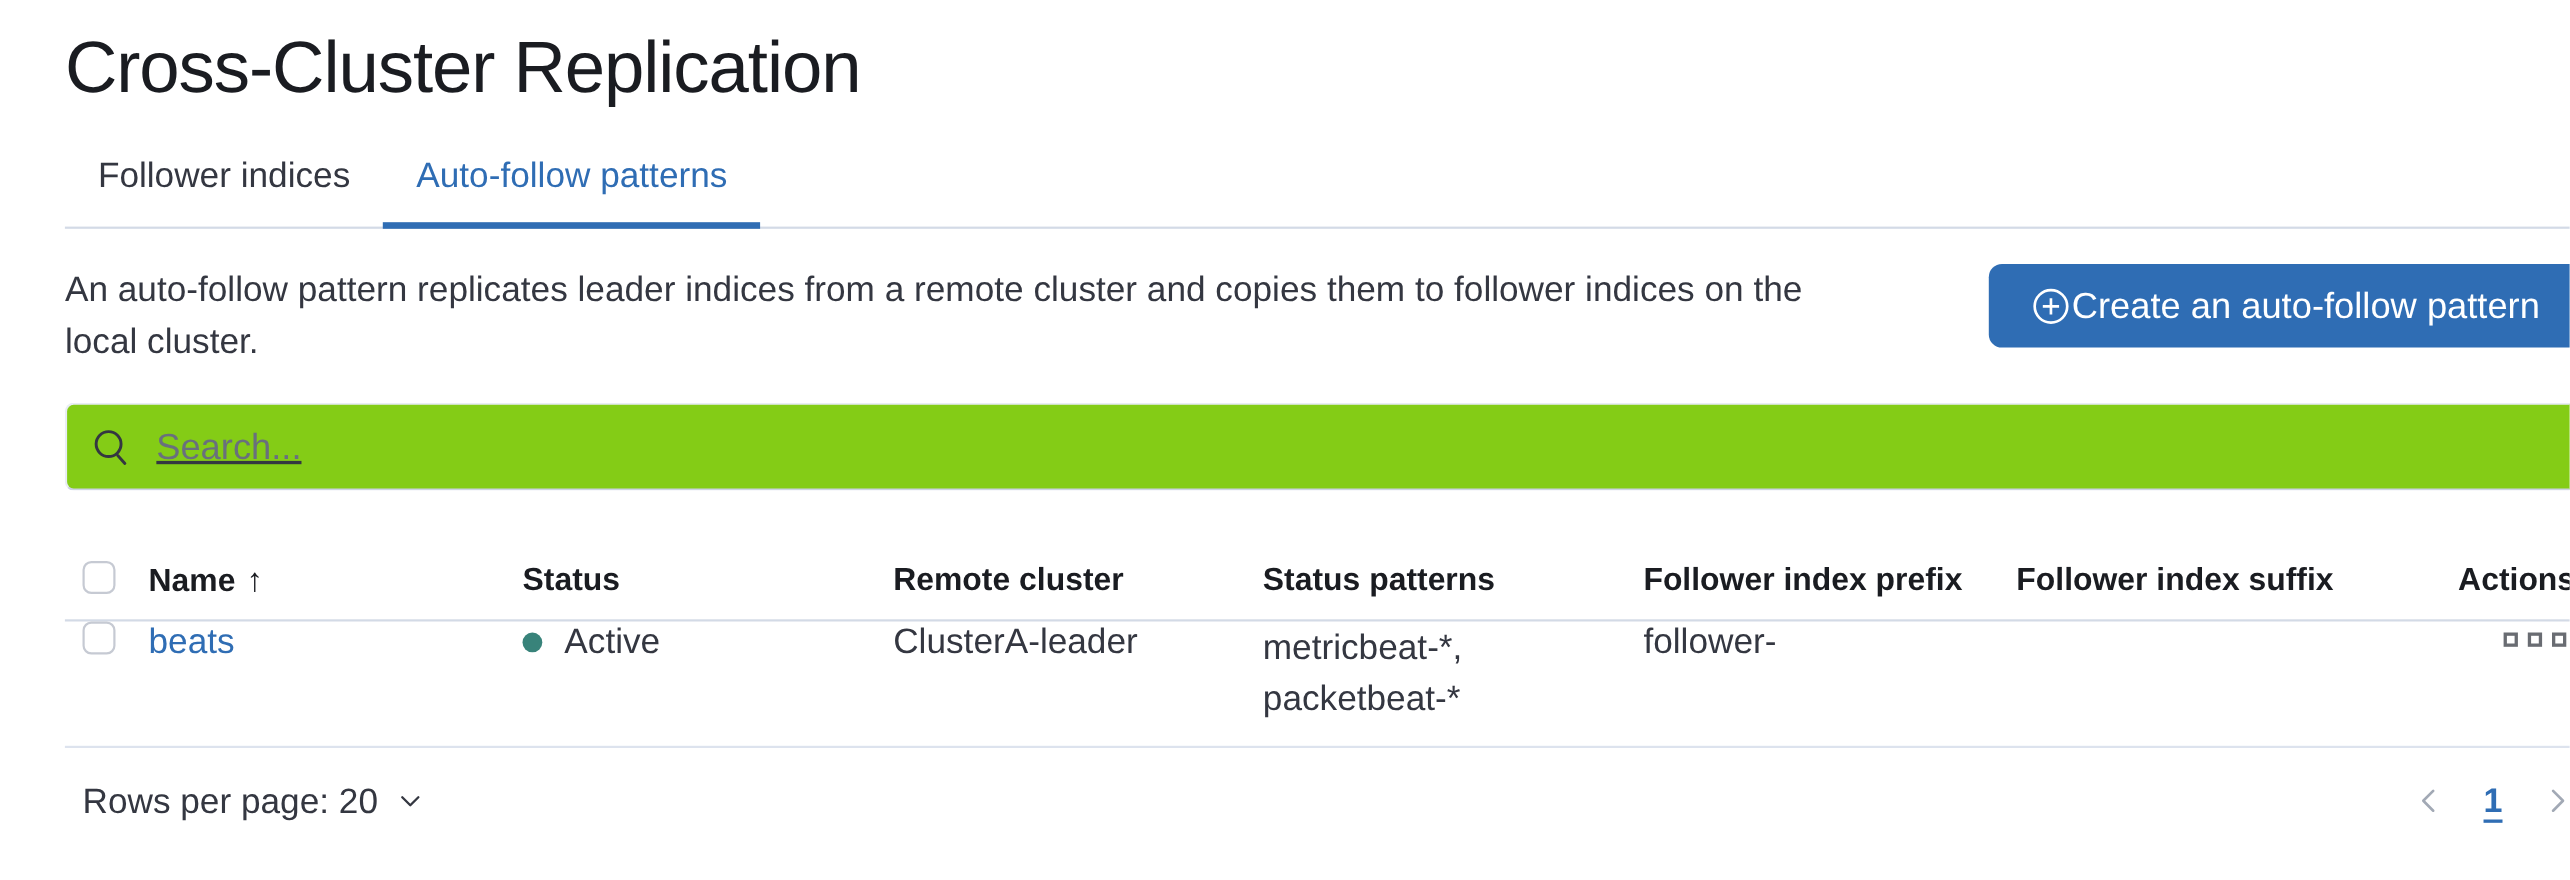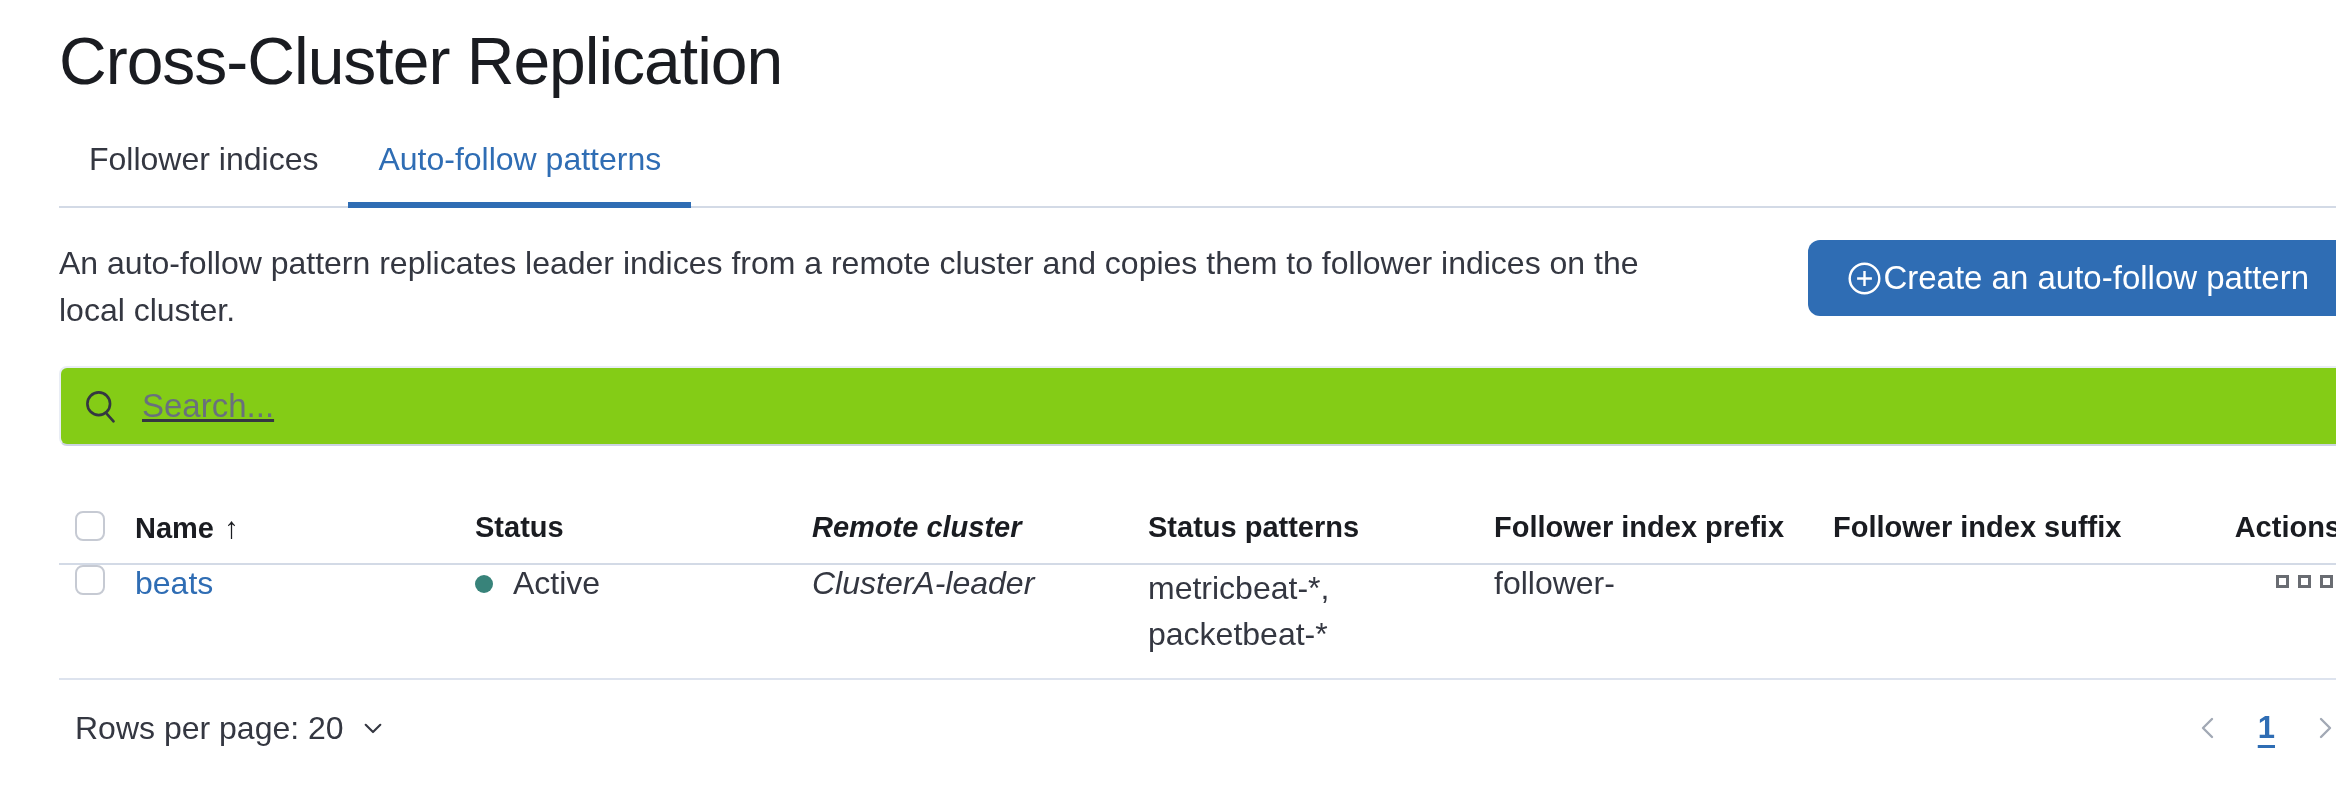--- a/index.html
+++ b/index.html
@@ -53,21 +53,21 @@
   }
   .search-input::placeholder { color: #69707d; opacity: 1; }
 
   
   .table { margin-top: 46px; }
   .thead { display: flex; align-items: center; height: 73px; border-bottom: 2px solid #d3dae6; padding-left: 16px; }
   .trow  { display: flex; align-items: flex-start; height: 115px; border-bottom: 2px solid #dde3ee; padding-left: 16px; }
   .col-check   { width: 60px;  flex: none; }
   .col-name    { width: 340px; flex: none; }
   .col-status  { width: 337px; flex: none; display: flex; align-items: center; }
-  .col-remote  { width: 336px; flex: none; font-style: italic; }
+  .col-remote  { width: 336px; flex: none; }
   .col-leader  { width: 346px; flex: none; }
   .col-prefix  { width: 339px; flex: none; }
   .col-suffix  { width: 340px; flex: none; }
   .col-actions { flex: 1; display: flex; justify-content: flex-end; padding-right: 6px; }
   .th { font-size: 29px; font-weight: 700; color: #1a1c21; }
   .sort-arrow { font-weight: 400; font-size: 30px; margin-left: 10px; color: #1a1c21; }
   .cell { font-size: 32px; color: #343741; }
   .checkbox {
     appearance: none; -webkit-appearance: none; margin: 0;
     width: 30px; height: 30px; background: #ffffff;

